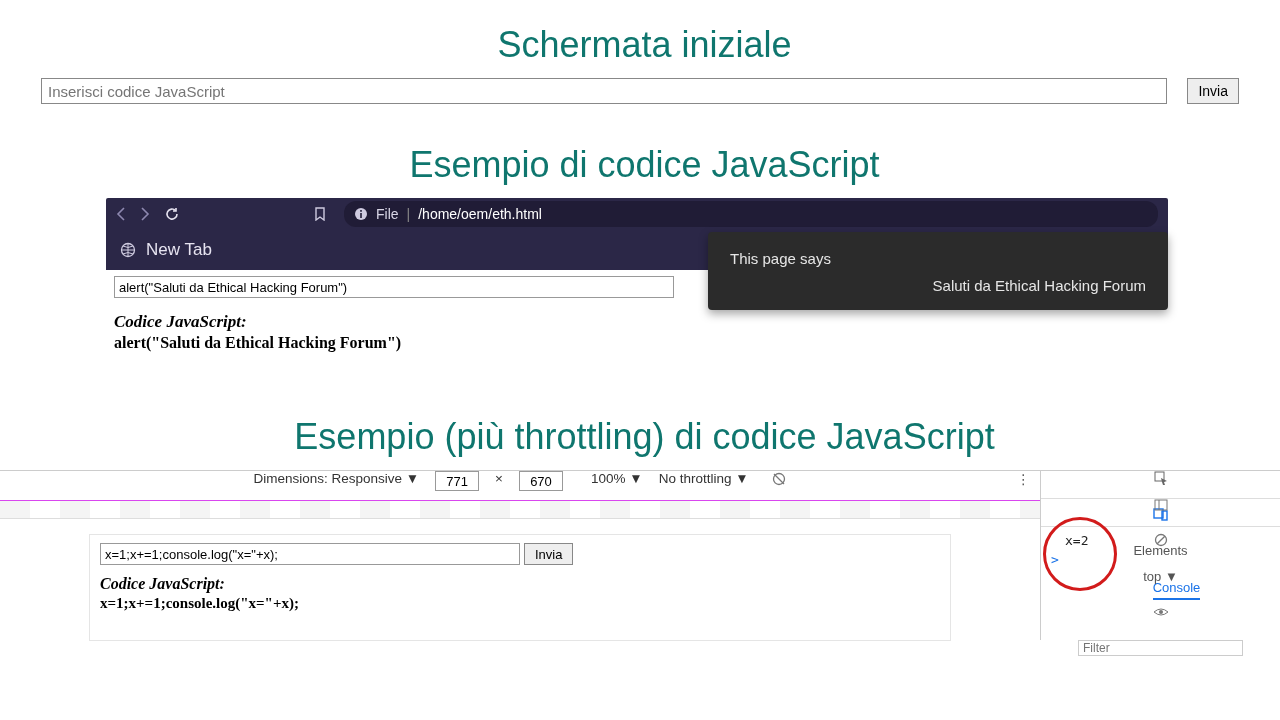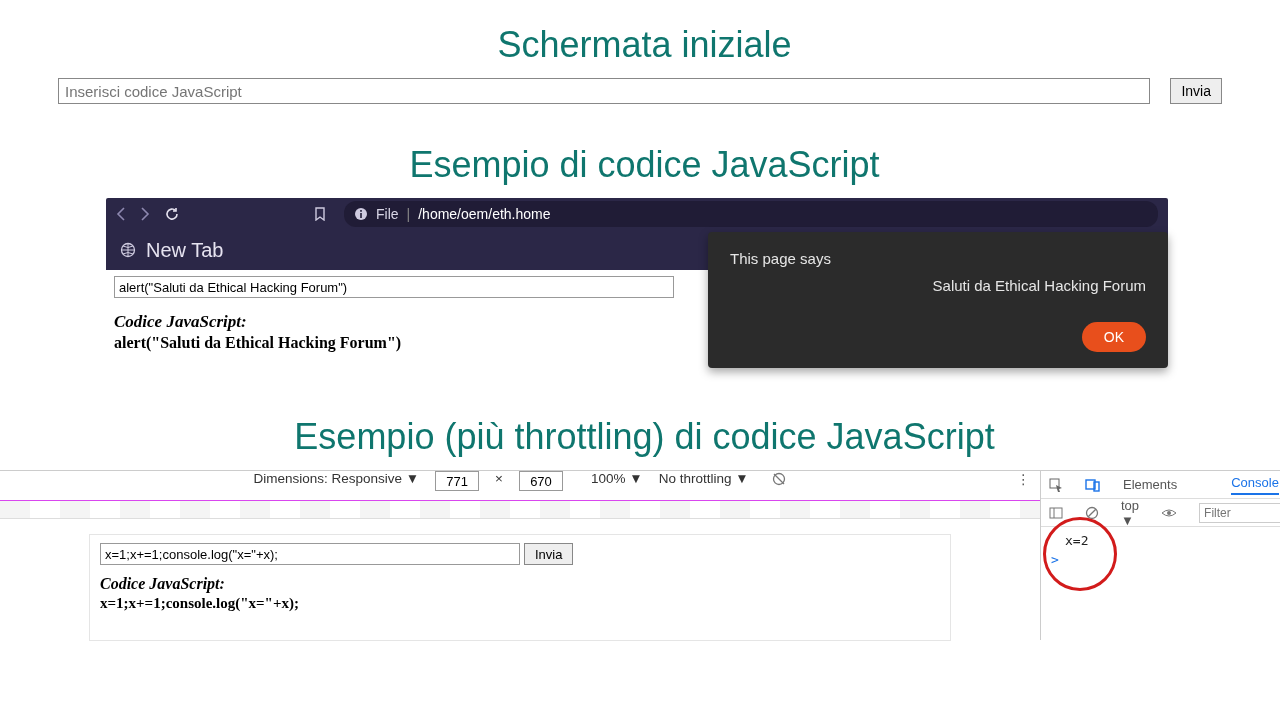--- a/index.html
+++ b/index.html
@@ -15,21 +15,21 @@
     color: #0f766e;
     font-size: 36px;
     font-weight: 400;
     margin: 24px 0 12px;
     padding-left: 9px;
   }
   
   .form-row {
     display: flex;
     gap: 20px;
-    padding: 0 58px 16px;
+    padding: 0 41px 16px;
   }
   .text-input {
     flex: 1;
     height: 26px;
     border: 1px solid #888;
     padding: 0 6px;
     font-size: 15px;
     color: #666;
     background: #fff;
   }
@@ -73,21 +73,21 @@
     color: #d8d6e6;
     font-size: 14px;
   }
   .addr-sep { color: #888; }
   .chrome-row2 {
     display: flex;
     align-items: center;
     height: 40px;
     padding: 0 14px;
     gap: 10px;
-    font-size: 20px;
+    font-size: 17px;
     color: #e6e3f0;
   }
   .page-area {
     background: #fff;
     padding: 6px 8px 14px;
   }
   .page-input-row {
     display: flex;
     gap: 4px;
     width: 560px;
@@ -188,20 +188,21 @@
   .dt-right {
     width: 240px;
     border-left: 1px solid #ccc;
     display: flex;
     flex-direction: column;
   }
   .dt-right-row1, .dt-right-row2 {
     display: flex; align-items: center; height: 28px;
     padding: 0 8px; gap: 22px; font-size: 13px; color: #555;
     border-bottom: 1px solid #ddd;
+    flex-direction: column;
   }
   .tab { color: #555; }
   .tab.active { color: #1a73e8; border-bottom: 2px solid #1a73e8; padding-bottom: 3px; margin-bottom: -1px; margin-left: 32px; }
   .filter-input {
     flex: 1; height: 20px; border: 1px solid #ccc; padding: 0 4px; font-size: 12px; color: #888;
   }
   .console-body {
     position: relative;
     padding: 6px 10px;
     font-family: Menlo, Consolas, monospace;
@@ -257,21 +258,21 @@
       <div class="addr-bar">
         <span class="icon">
           <svg width="14" height="14">
               <circle cx="7" cy="7" r="6" fill="#cfcbe0"></circle>
               <rect x="6.2" y="6" width="1.6" height="5" fill="#201c36"></rect>
               <rect x="6.2" y="3" width="1.6" height="1.8" fill="#201c36"></rect>
             </svg>
         </span>
         <span>File</span>
         <span class="addr-sep">|</span>
-        <span style="color:#fff;">/home/oem/eth.home</span>
+        <span style="color:#fff;">/home/oem/eth.html</span>
       </div>
     </div>
     <div class="chrome-row2">
       <span class="icon">
         <svg width="16" height="16">
             <circle cx="8" cy="8" r="6.5" stroke="#cfcbe0" stroke-width="1.3" fill="none"></circle>
             <path d="M1.5 8 H14.5 M8 1.5 V14.5 M3 4 Q8 7 13 4 M3 12 Q8 9 13 12" stroke="#cfcbe0" stroke-width="1" fill="none"></path>
           </svg>
       </span>
       <span>New Tab</span>
@@ -282,23 +283,20 @@
     <div class="page-input-row">
       <input class="page-input" type="text" value="alert(&quot;Saluti da Ethical Hacking Forum&quot;)" style="">
     </div>
     <div class="serif code-label">Codice JavaScript:</div>
     <div class="serif code-line">alert("Saluti da Ethical Hacking Forum")</div>
   </div>
 
   <div class="alert-box">
     <div class="alert-title">This page says</div>
     <div class="alert-msg">Saluti da Ethical Hacking Forum</div>
-    <div class="alert-actions">
-      <button class="alert-ok">OK</button>
-    </div>
   </div>
 </div>
 
 <h1 class="heading" style="margin-top:50px;">Esempio (più throttling) di codice JavaScript</h1>
 
 <div class="devtools">
   <div class="dt-left">
     <div class="dt-toolbar">
       <span><span>Dimensions: Responsive</span> ▼</span>
       <input class="dim-input" value="771" style="">

